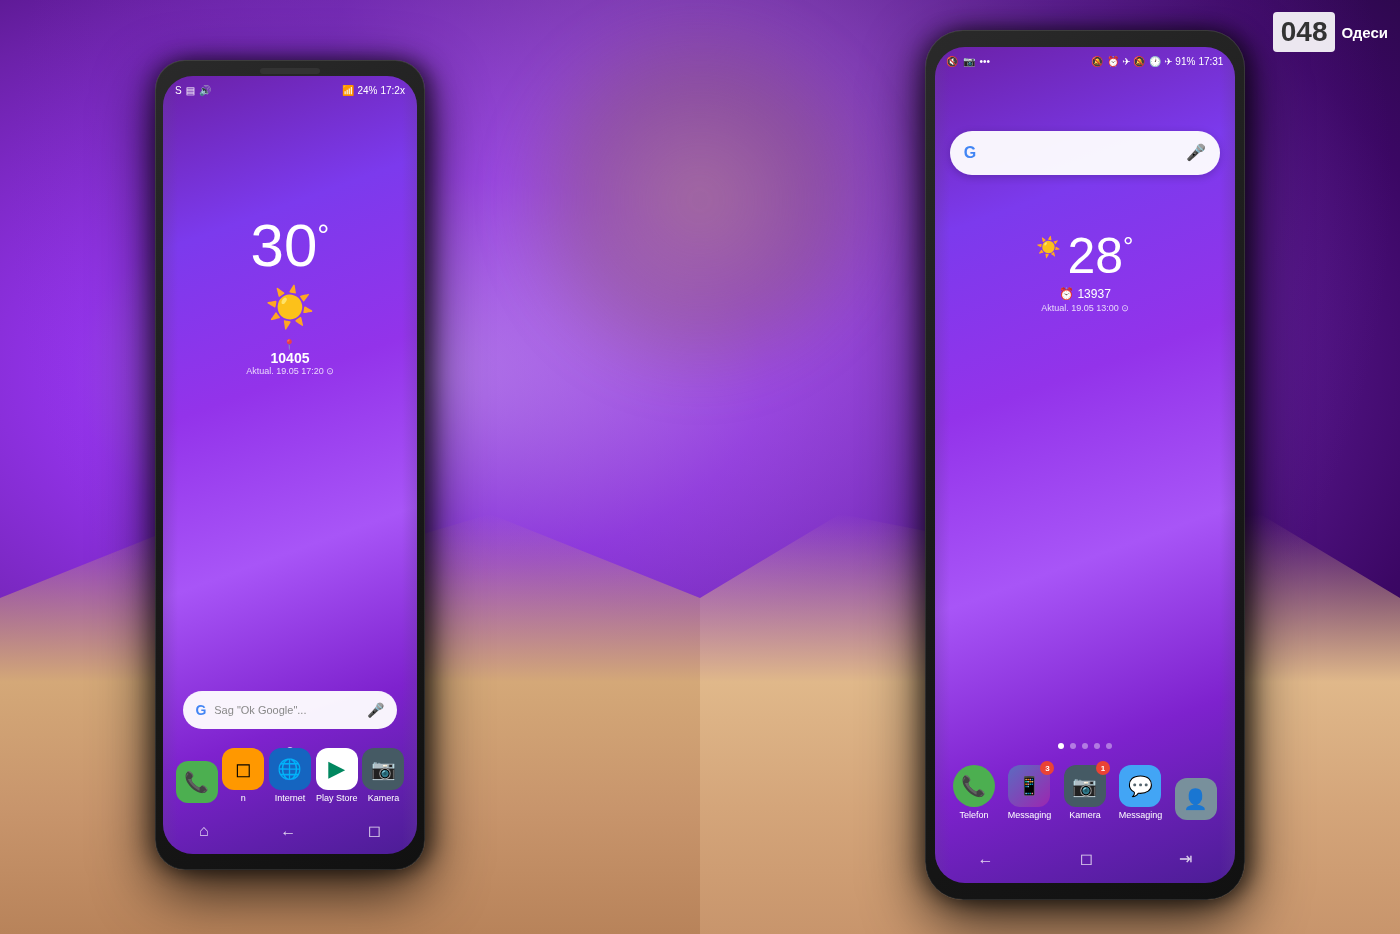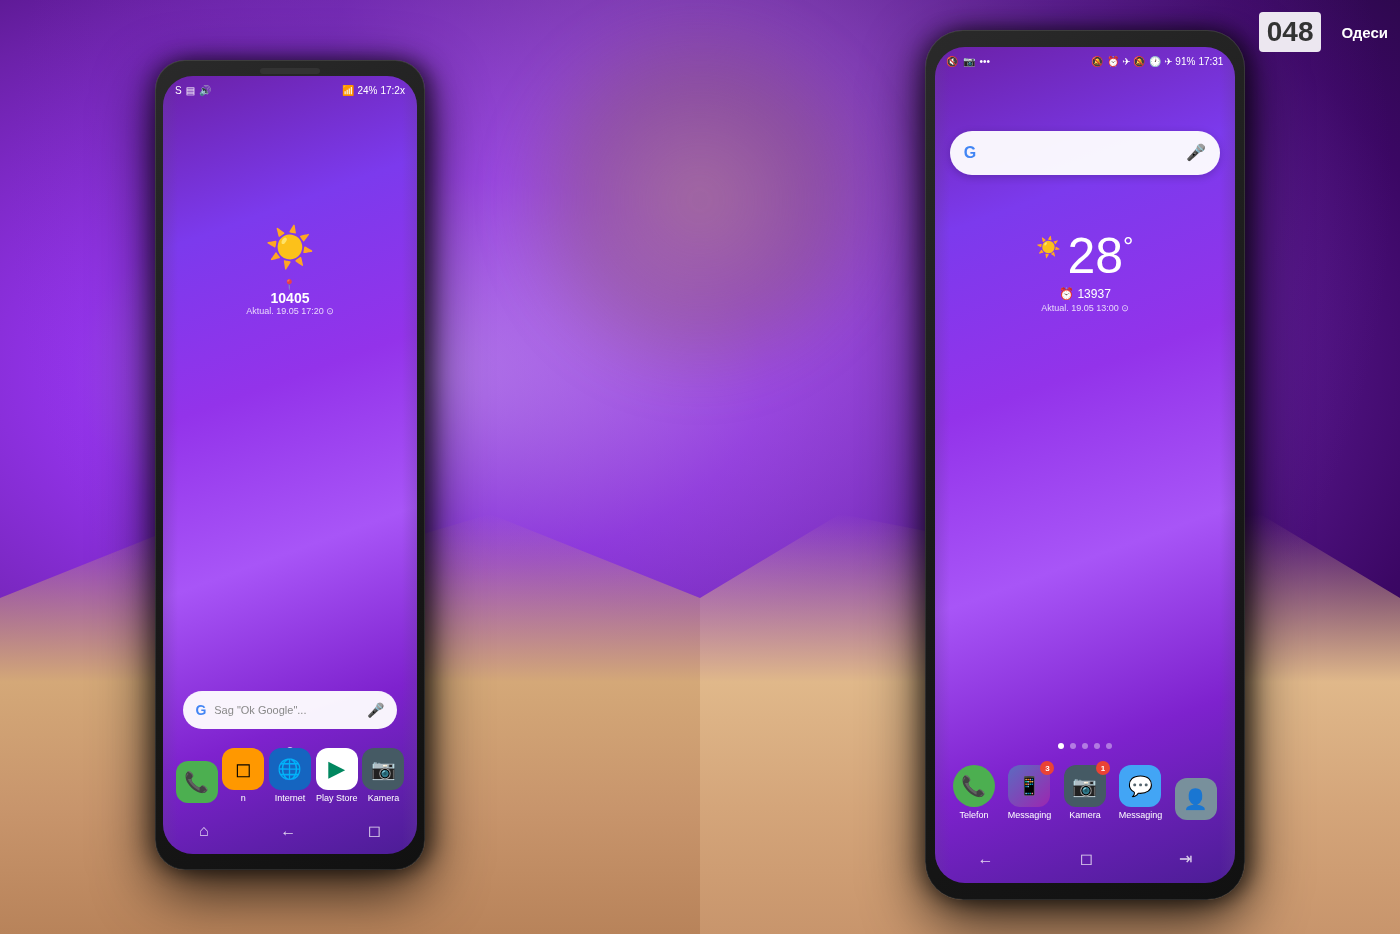--- a/index.html
+++ b/index.html
@@ -249,21 +249,21 @@
       font-weight: bold;
     }
 
     
     .watermark {
       position: absolute;
       top: 12px;
       right: 12px;
       display: flex;
       align-items: center;
-      gap: 20px;
+      gap: 6px;
       z-index: 100;
     }
 
     .watermark-num {
       background: rgba(255,255,255,0.9);
       color: #333;
       font-size: 28px;
       font-weight: bold;
       padding: 4px 8px;
       border-radius: 4px;
@@ -366,20 +366,23 @@
             <span class="status-text">🔊</span>
           </div>
           <div class="status-right">
             <span class="status-text">📶</span>
             <span class="status-text">24%</span>
             <span class="status-text">17:2x</span>
           </div>
         </div>
 
         <div class="weather-widget">
+          <div style="font-size:60px; font-weight:200; color:white; line-height:1;">
+            <span>30</span><span style="font-size:30px; vertical-align:super;">°</span>
+          </div>
           <div style="font-size:40px; margin:8px 0; color:white;">☀️</div>
           <div style="font-size:10px; color:white; opacity:0.9;">📍</div>
           <div style="font-size:14px; font-weight:600; color:white;">10405</div>
           <div style="font-size:9px; color:rgba(255,255,255,0.8);">Aktual. 19.05 17:20 ⊙</div>
         </div>
 
         <div class="google-bar">
           <div style="display:flex;">
             <span style="color:#4285F4;font-weight:bold;font-size:14px;">G</span>
           </div>

